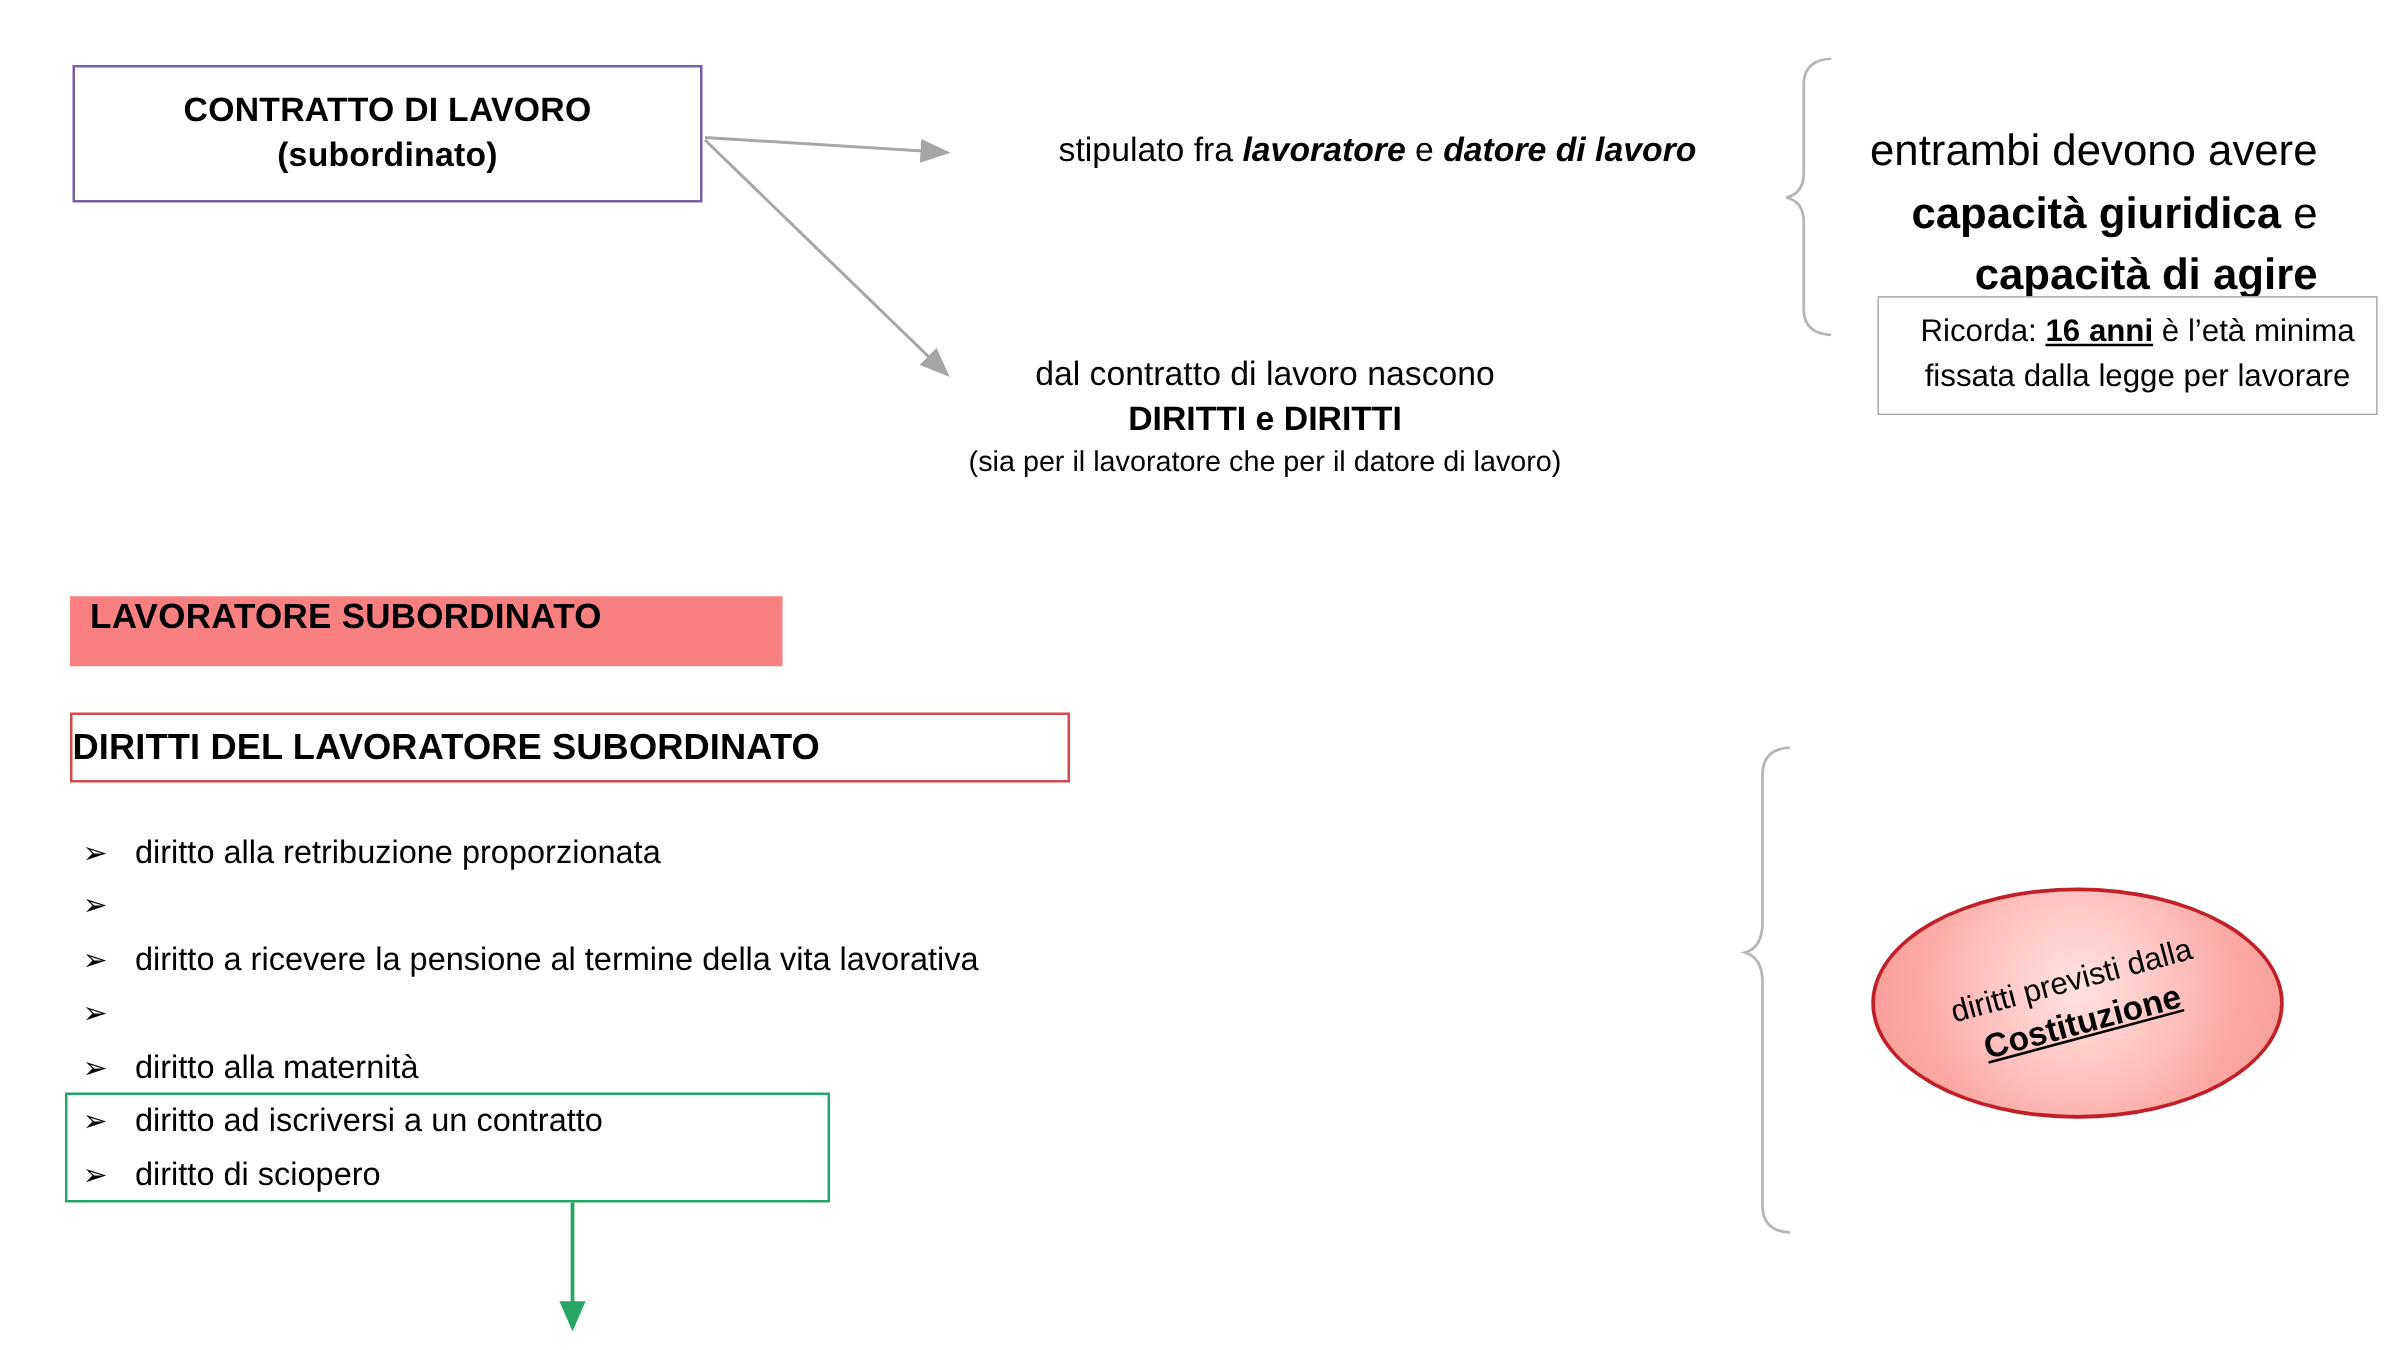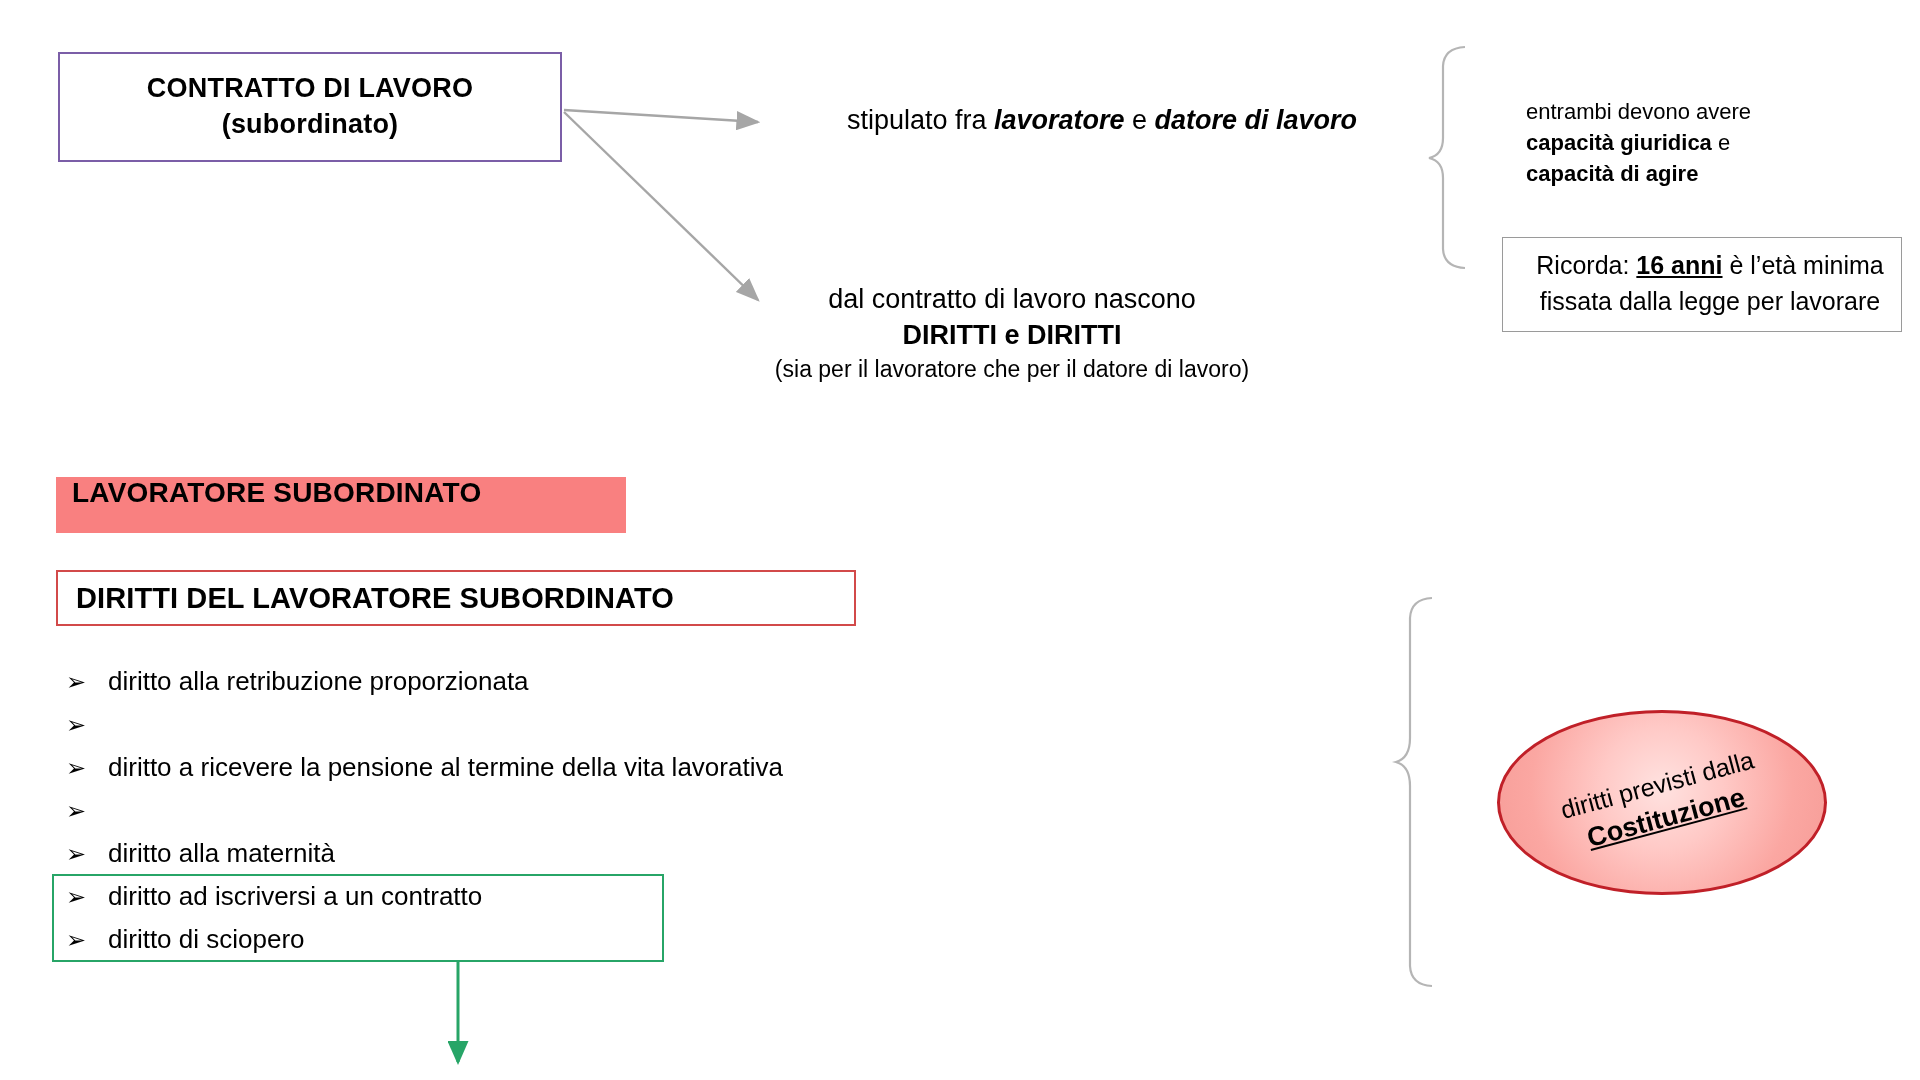--- a/index.html
+++ b/index.html
@@ -78,25 +78,25 @@
     line-height: 1.32;
   }
   #diritti-doveri-block .dd-note {
     font-size: 23px;
     line-height: 1.3;
     margin-top: 2px;
   }
 
   
   #capacita-text {
-    left: 1526px;
+    left: 1464px;
     top: 96px;
     width: 390px;
-    text-align: left;
-    font-size: 22px;
+    text-align: right;
+    font-size: 35px;
     line-height: 1.42;
   }
   #capacita-text b { font-weight: bold; }
 
   
   #ricorda-box {
     left: 1502px;
     top: 237px;
     width: 400px;
     padding: 10px 12px 12px 28px;
@@ -128,21 +128,21 @@
   
   #diritti-heading-box {
     left: 56px;
     top: 570px;
     width: 800px;
     height: 56px;
     border: 2px solid #D24A4A;
     box-sizing: border-box;
     display: flex;
     align-items: center;
-    padding-left: 18px;
+    padding-left: 0;
     font-size: 29px;
     font-weight: bold;
     background: #ffffff;
     letter-spacing: 0.1px;
   }
 
   
   #rights-list {
     left: 60px;
     top: 660px;

